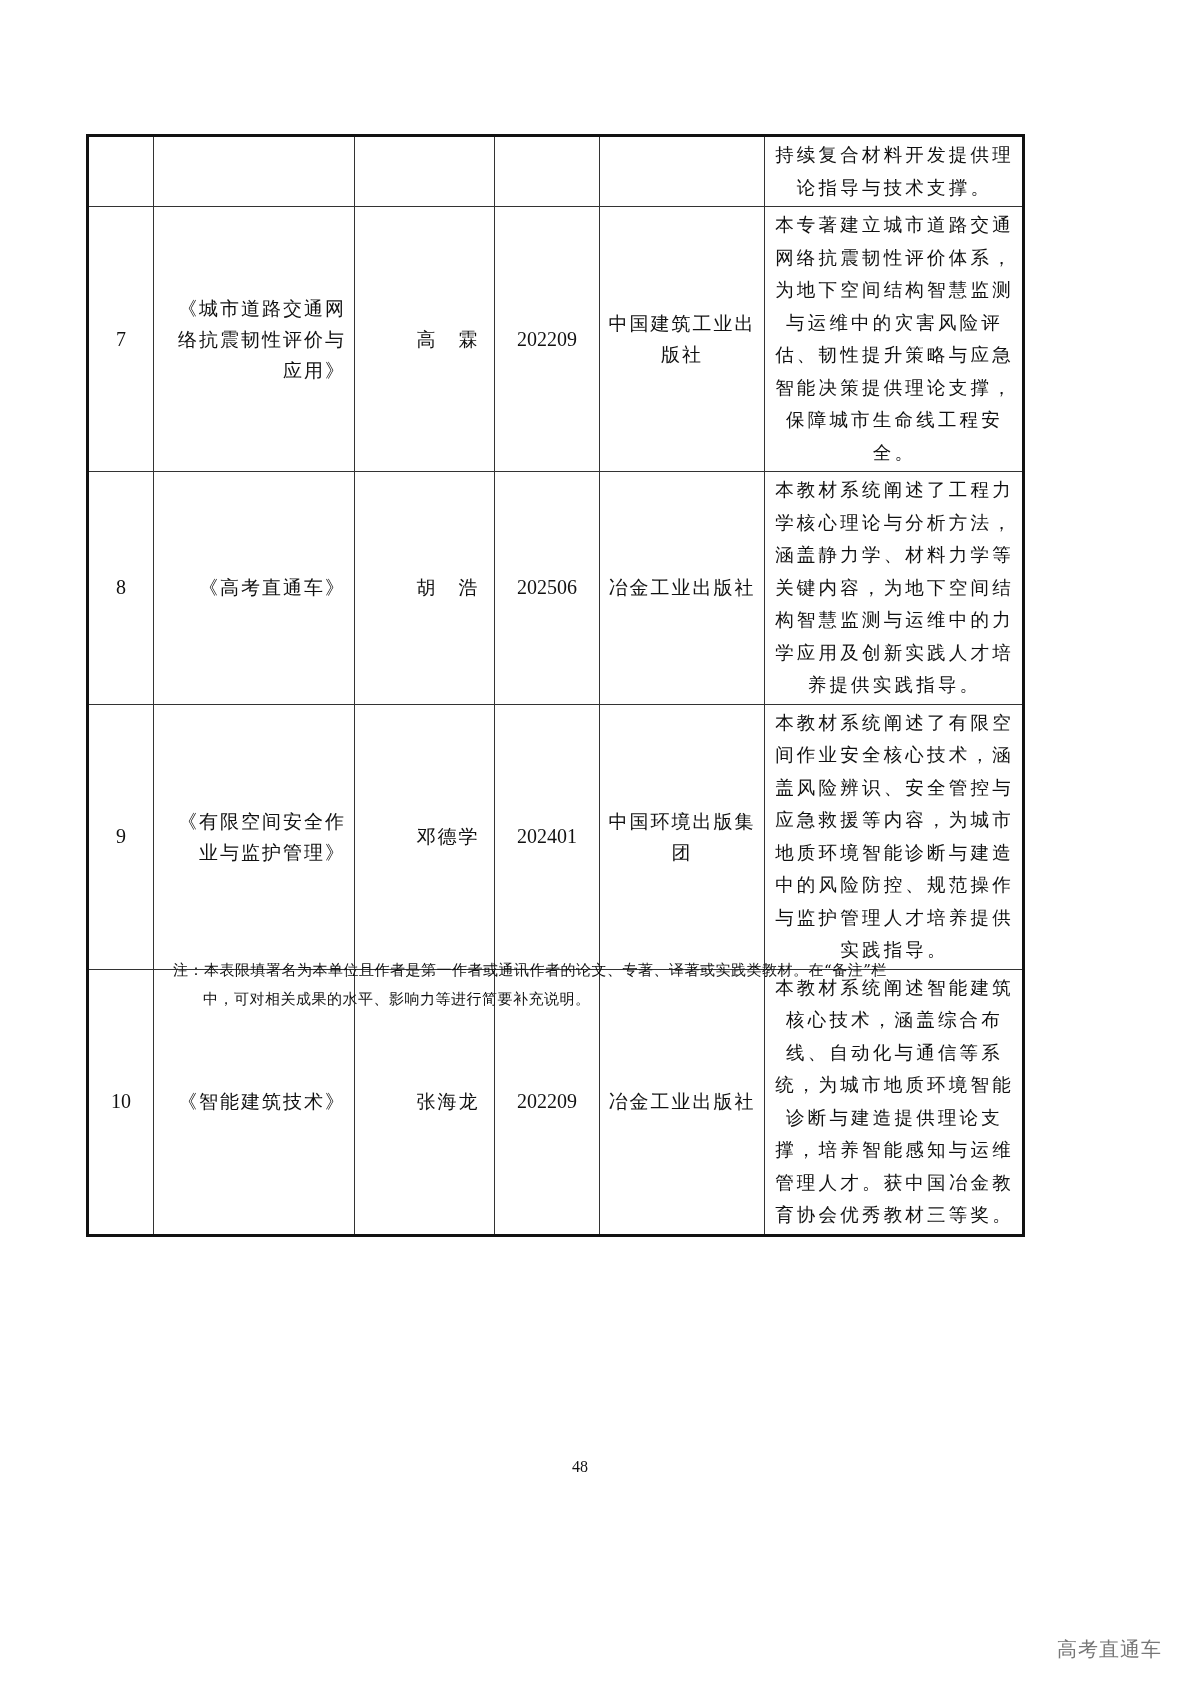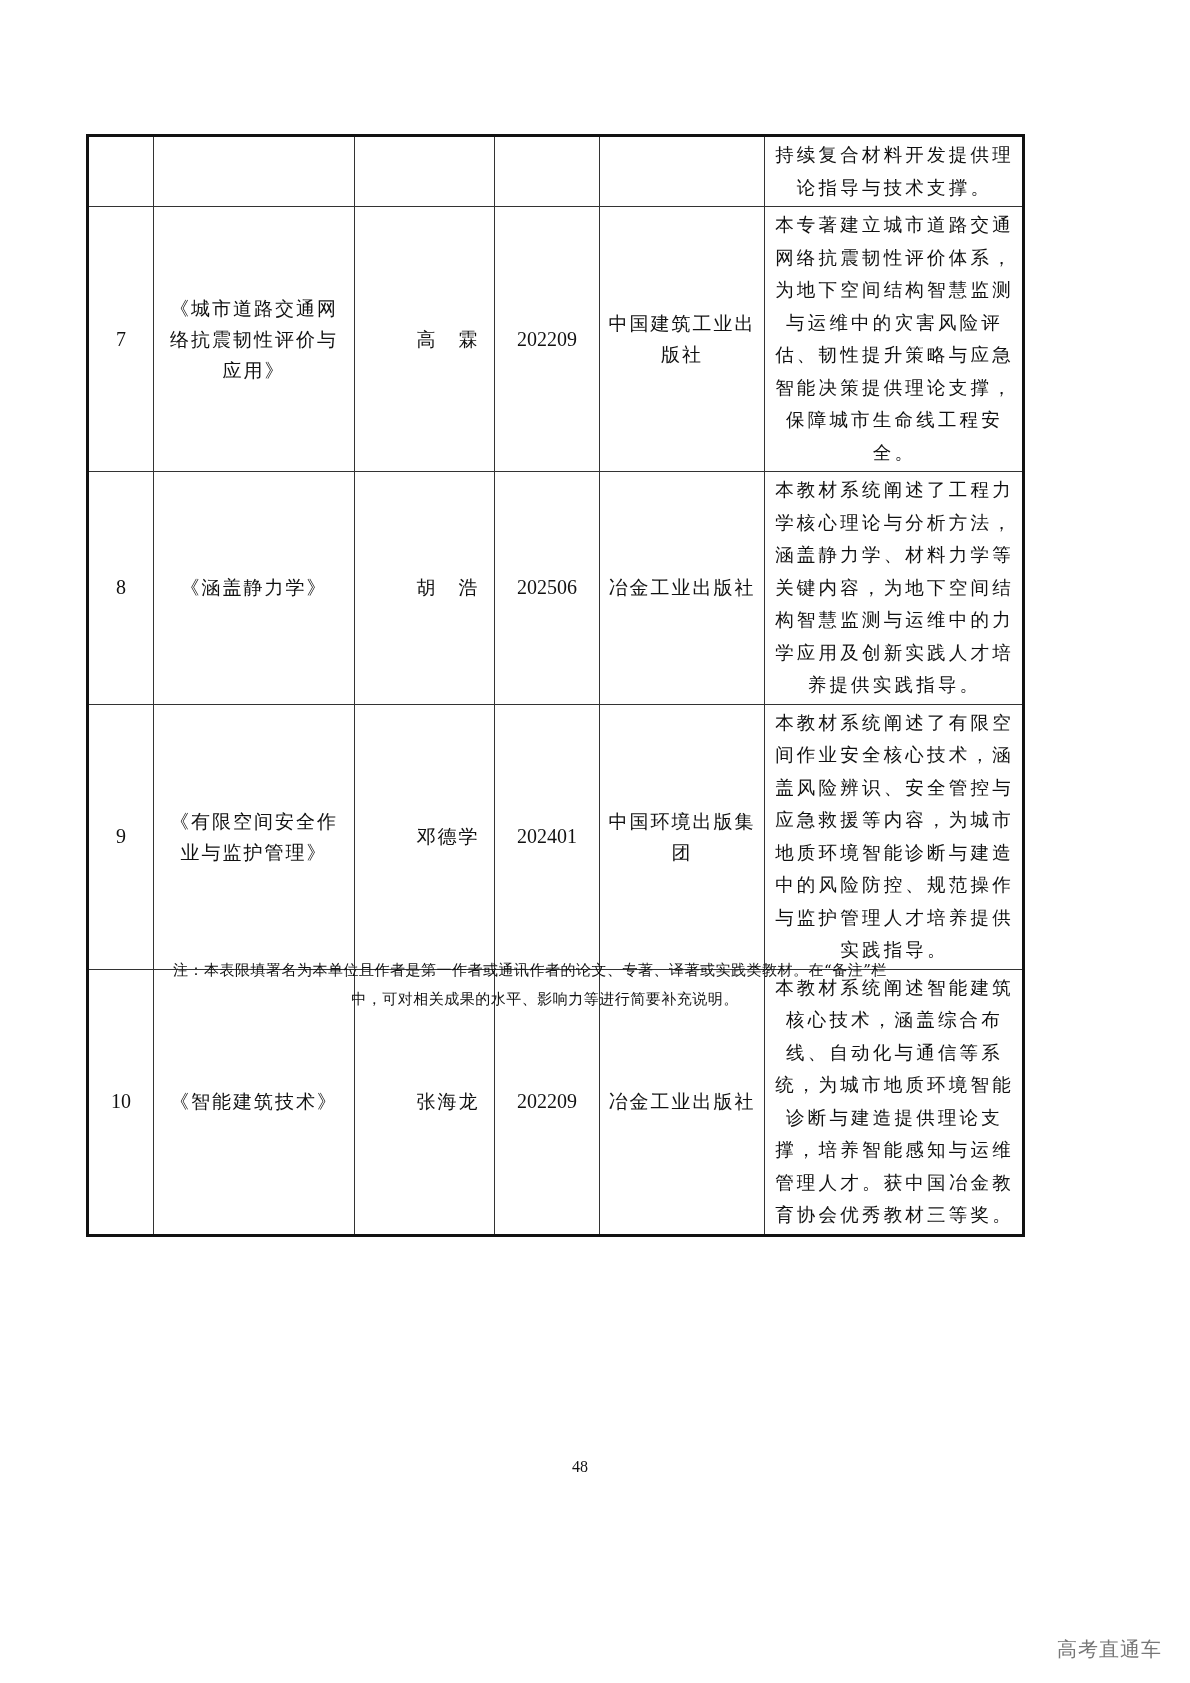--- a/index.html
+++ b/index.html
@@ -3,28 +3,28 @@
 <meta charset="utf-8">
 <style>
   html, body { margin: 0; padding: 0; background: #ffffff; }
   body { width: 1190px; height: 1683px; position: relative; overflow: hidden;
          font-family: "DejaVu Serif", "Liberation Serif", serif; color: #111; }
   .page-table { position: absolute; left: 86px; top: 134px; width: 939px;
                 border-collapse: collapse; border: 3px solid #111; table-layout: fixed; }
   .page-table td { border: 1.5px solid #333; padding: 0; vertical-align: middle;
                    text-align: center; font-size: 19px; line-height: 31px; }
   .page-table td.c-no { width: 64px; font-family: "Liberation Serif", serif; font-size: 20px; }
-  .page-table td.c-title { width: 184px; letter-spacing: 2px; padding: 0 8px; }
+  .page-table td.c-title { width: 184px; letter-spacing: 2px; padding: 0 8px; text-align: right; }
   .page-table td.c-author { width: 92px; letter-spacing: 2px; padding-left: 47px; }
   .page-table td.c-date { width: 104px; font-family: "Liberation Serif", serif; font-size: 20px; }
   .page-table td.c-pub { width: 158px; letter-spacing: 2px; padding: 0 3px; }
   .page-table td.c-note { text-align: center; padding: 2px 8px 2px 10px;
                           letter-spacing: 3.2px; font-size: 18.5px; line-height: 32.5px; }
   .footnote { position: absolute; left: 173px; top: 956px; font-size: 15px;
-              line-height: 29px; color: #111; letter-spacing: 0.5px; text-align: center; }
+              line-height: 29px; color: #111; letter-spacing: 0.5px; }
   .footnote .l2 { padding-left: 30px; }
   .page-number { position: absolute; top: 1458px; left: 0; width: 1160px; text-align: center;
                  font-family: "Liberation Serif", serif; font-size: 16px; }
   .watermark { position: absolute; right: 28px; top: 1636px; font-family: "DejaVu Sans", sans-serif;
                font-size: 20px; color: #777; letter-spacing: 1px; }
 </style>
 </head>
 <body>
 
 <table class="page-table">
@@ -40,21 +40,21 @@
     <tr style="height:169px">
       <td class="c-no">7</td>
       <td class="c-title">《城市道路交通网络抗震韧性评价与应用》</td>
       <td class="c-author">高　霖</td>
       <td class="c-date">202209</td>
       <td class="c-pub">中国建筑工业出版社</td>
       <td class="c-note">本专著建立城市道路交通网络抗震韧性评价体系，为地下空间结构智慧监测与运维中的灾害风险评估、韧性提升策略与应急智能决策提供理论支撑，保障城市生命线工程安全。</td>
     </tr>
     <tr style="height:169px">
       <td class="c-no">8</td>
-      <td class="c-title">《涵盖静力学》</td>
+      <td class="c-title">《高考直通车》</td>
       <td class="c-author">胡　浩</td>
       <td class="c-date">202506</td>
       <td class="c-pub">冶金工业出版社</td>
       <td class="c-note">本教材系统阐述了工程力学核心理论与分析方法，涵盖静力学、材料力学等关键内容，为地下空间结构智慧监测与运维中的力学应用及创新实践人才培养提供实践指导。</td>
     </tr>
     <tr style="height:202px">
       <td class="c-no">9</td>
       <td class="c-title">《有限空间安全作业与监护管理》</td>
       <td class="c-author">邓德学</td>
       <td class="c-date">202401</td>

